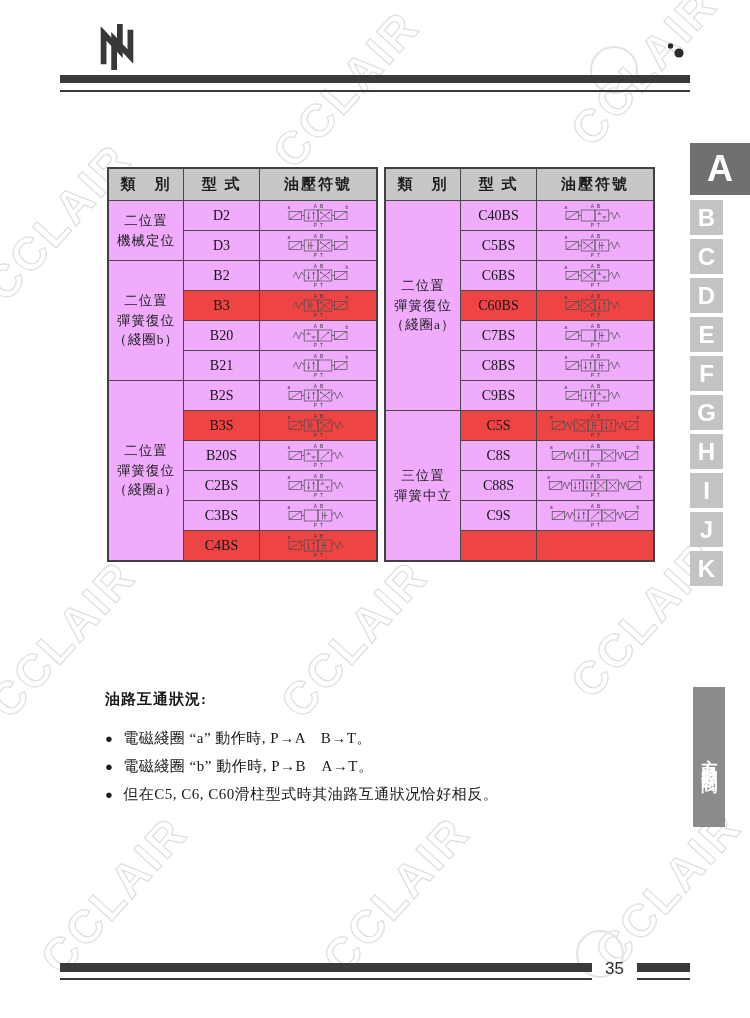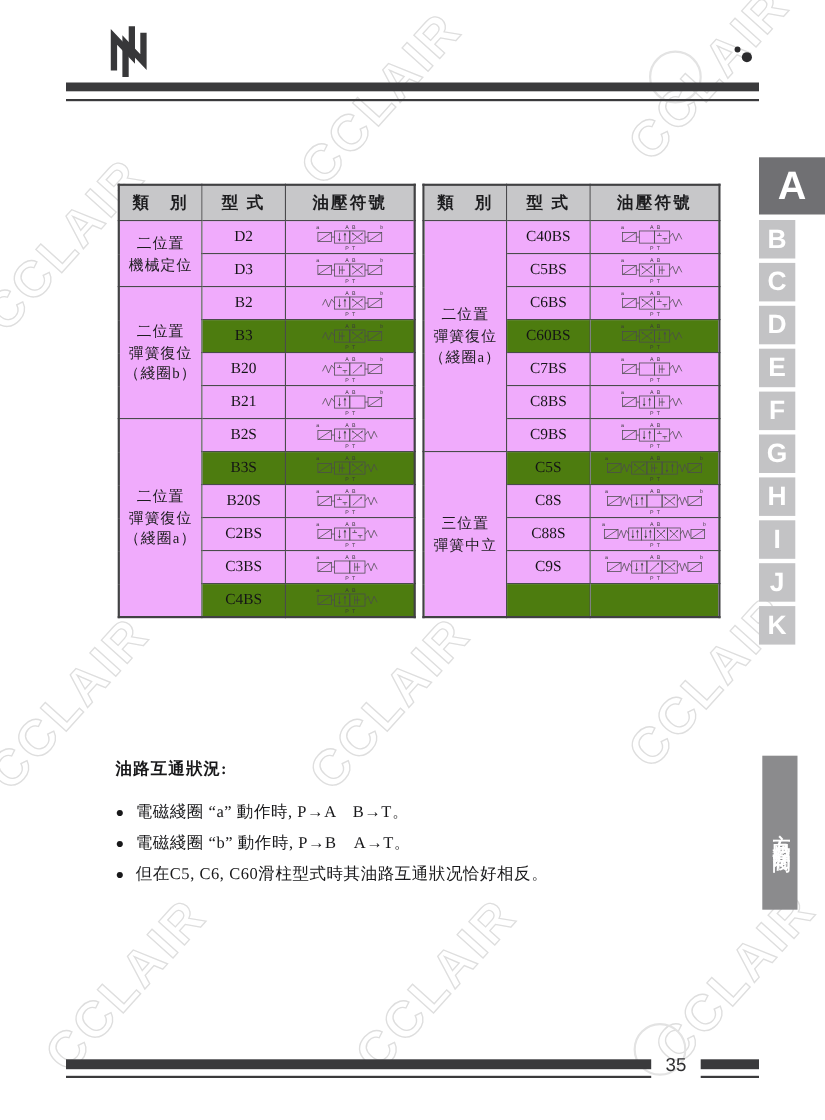--- a/index.html
+++ b/index.html
@@ -28,21 +28,21 @@
   .tblwrap{position:absolute;top:167px;}
   #left-table{left:107px;width:261px;}
   #right-table{left:384px;width:261px;}
   table{border-collapse:collapse;table-layout:fixed;width:100%;border:2px solid #414143;}
   th,td{border:1px solid #4a4a4c;overflow:hidden;}
   th{height:29px;background:#c7c7c9;font-size:15px;font-weight:bold;letter-spacing:2px;color:#1c1c1e;}
   th.c0{width:72px}th.c1{width:73px}th.c2{width:114px}
   td{height:29px;padding:0;text-align:center;background:#f0abfc;}
   td.cat{font-size:13.5px;line-height:1.45;letter-spacing:1px;color:#1c1c1e;}
   td.model{font-size:14px;color:#141416;}
-  td.sh{background:#4d7c0f;}
+  td.sh{background:#ef4444;}
   .hsym{display:block;margin:0 auto;}
   .hsym line,.hsym rect,.hsym polyline{stroke:#4b4b4d;stroke-width:1;fill:none;}
   .hsym polygon{fill:#4b4b4d;stroke:none;}
   .hsym text{fill:#39393b;font-size:7px;font-family:"Liberation Sans",sans-serif;stroke:none;}
   
   .notes{position:absolute;left:105px;top:690px;width:480px;font-size:15px;color:#18181a;}
   .notes .ntitle{font-weight:bold;font-size:15px;letter-spacing:1px;margin-bottom:20px;}
   .nrow{display:flex;align-items:center;margin-bottom:9px;letter-spacing:0.5px;}
   .bullet{font-size:13px;margin-right:10px;line-height:1;}
   

